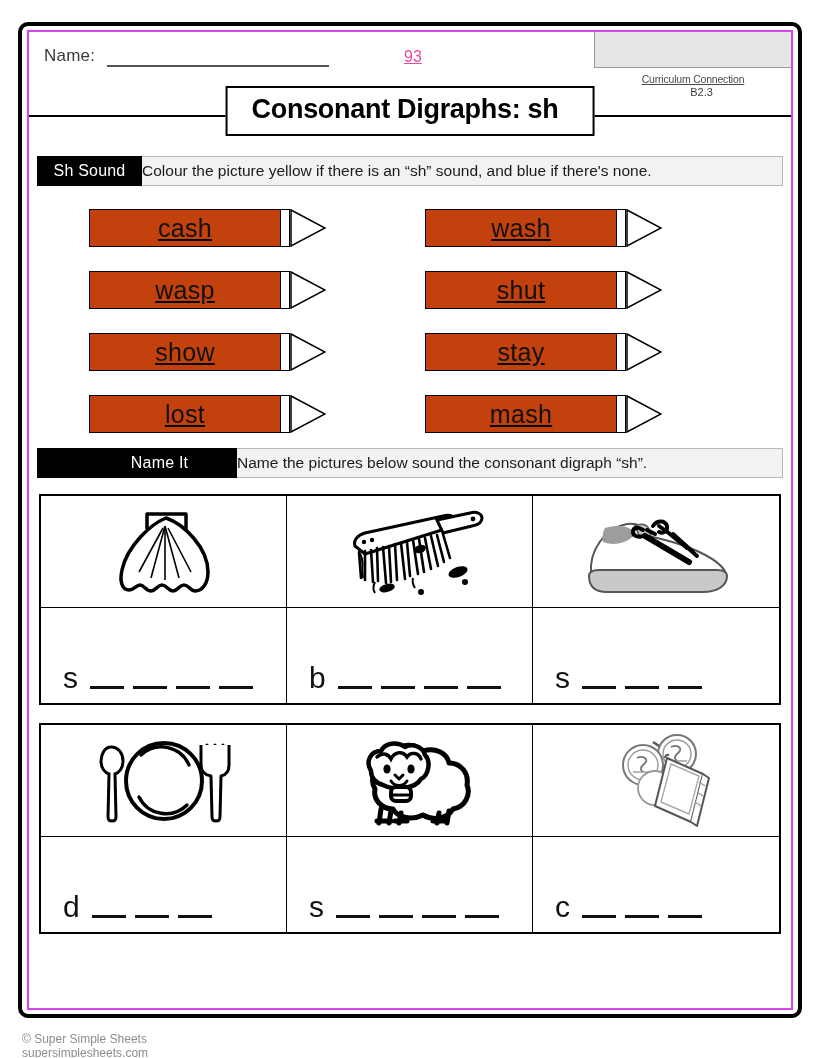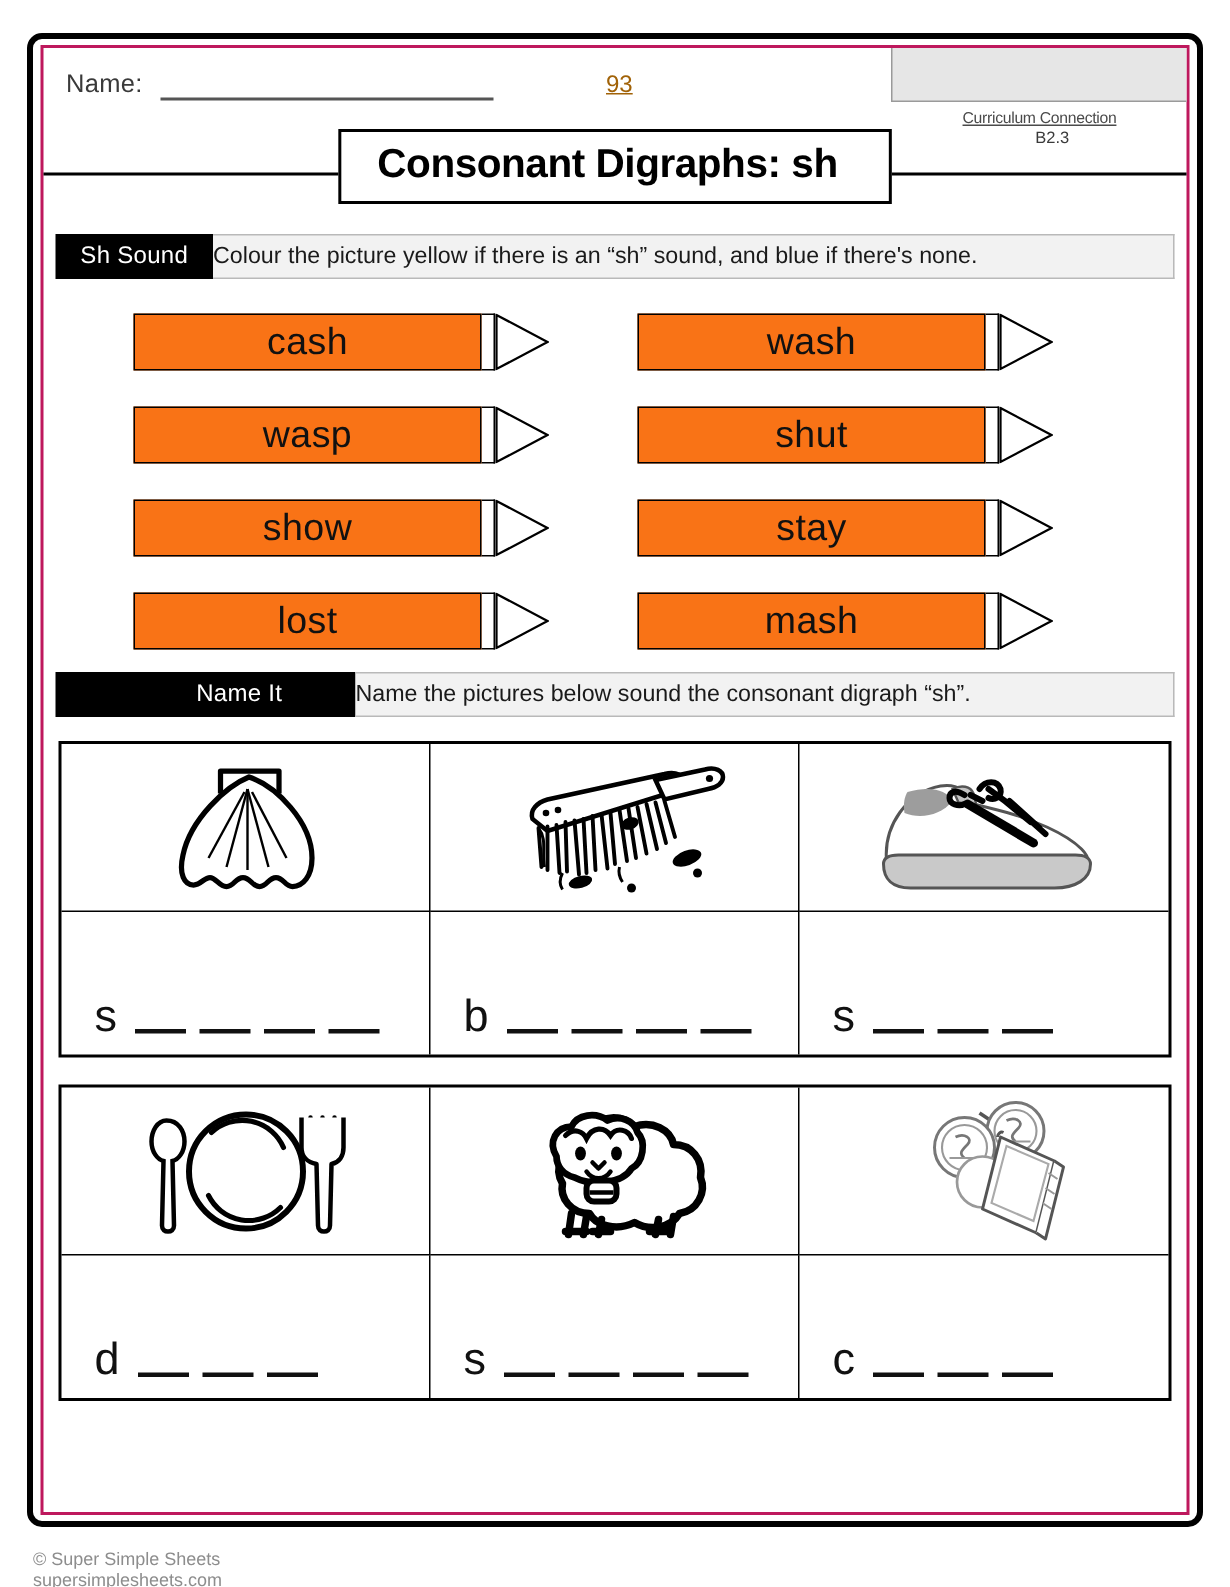--- a/index.html
+++ b/index.html
@@ -26,21 +26,21 @@
     border: 4px solid #000;
     border-radius: 10px;
     box-sizing: border-box;
   }
   .sheet-inner {
     position: absolute;
     left: 27px;
     top: 30px;
     width: 766px;
     height: 980px;
-    border: 2px solid #be185d;
+    border: 2px solid #d946ef;
     box-sizing: border-box;
     background: #fff;
   }
 
   
   .header-row {
     position: relative;
     height: 52px;
   }
   .name-label {
@@ -56,21 +56,21 @@
     left: 78px;
     top: 33px;
     width: 222px;
     border-bottom: 2px solid #555;
   }
   .page-number {
     position: absolute;
     left: 375px;
     top: 16px;
     font-size: 16px;
-    color: #a16207;
+    color: #ec4899;
     text-decoration: underline;
   }
   .curriculum-box {
     position: absolute;
     right: 0px;
     top: 0px;
     width: 197px;
     height: 36px;
     background: #e6e6e6;
     border-left: 1px solid #9a9a9a;
@@ -167,29 +167,30 @@
     padding: 0 30px 0 60px;
     box-sizing: border-box;
   }
   .crayon {
     position: relative;
     height: 40px;
     display: flex;
     align-items: center;
   }
   .crayon-body {
-    width: 232px;
+    width: 192px;
     height: 38px;
     border: 1.5px solid #000;
-    background: #f97316;
+    background: #c2410c;
     box-sizing: border-box;
     display: flex;
     align-items: center;
     justify-content: center;
     position: relative;
+    text-decoration: underline;
   }
   .crayon-word {
     font-size: 25px;
     color: #111;
     letter-spacing: .3px;
   }
   .crayon-band {
     width: 9px;
     height: 38px;
     border: 1.5px solid #000;

